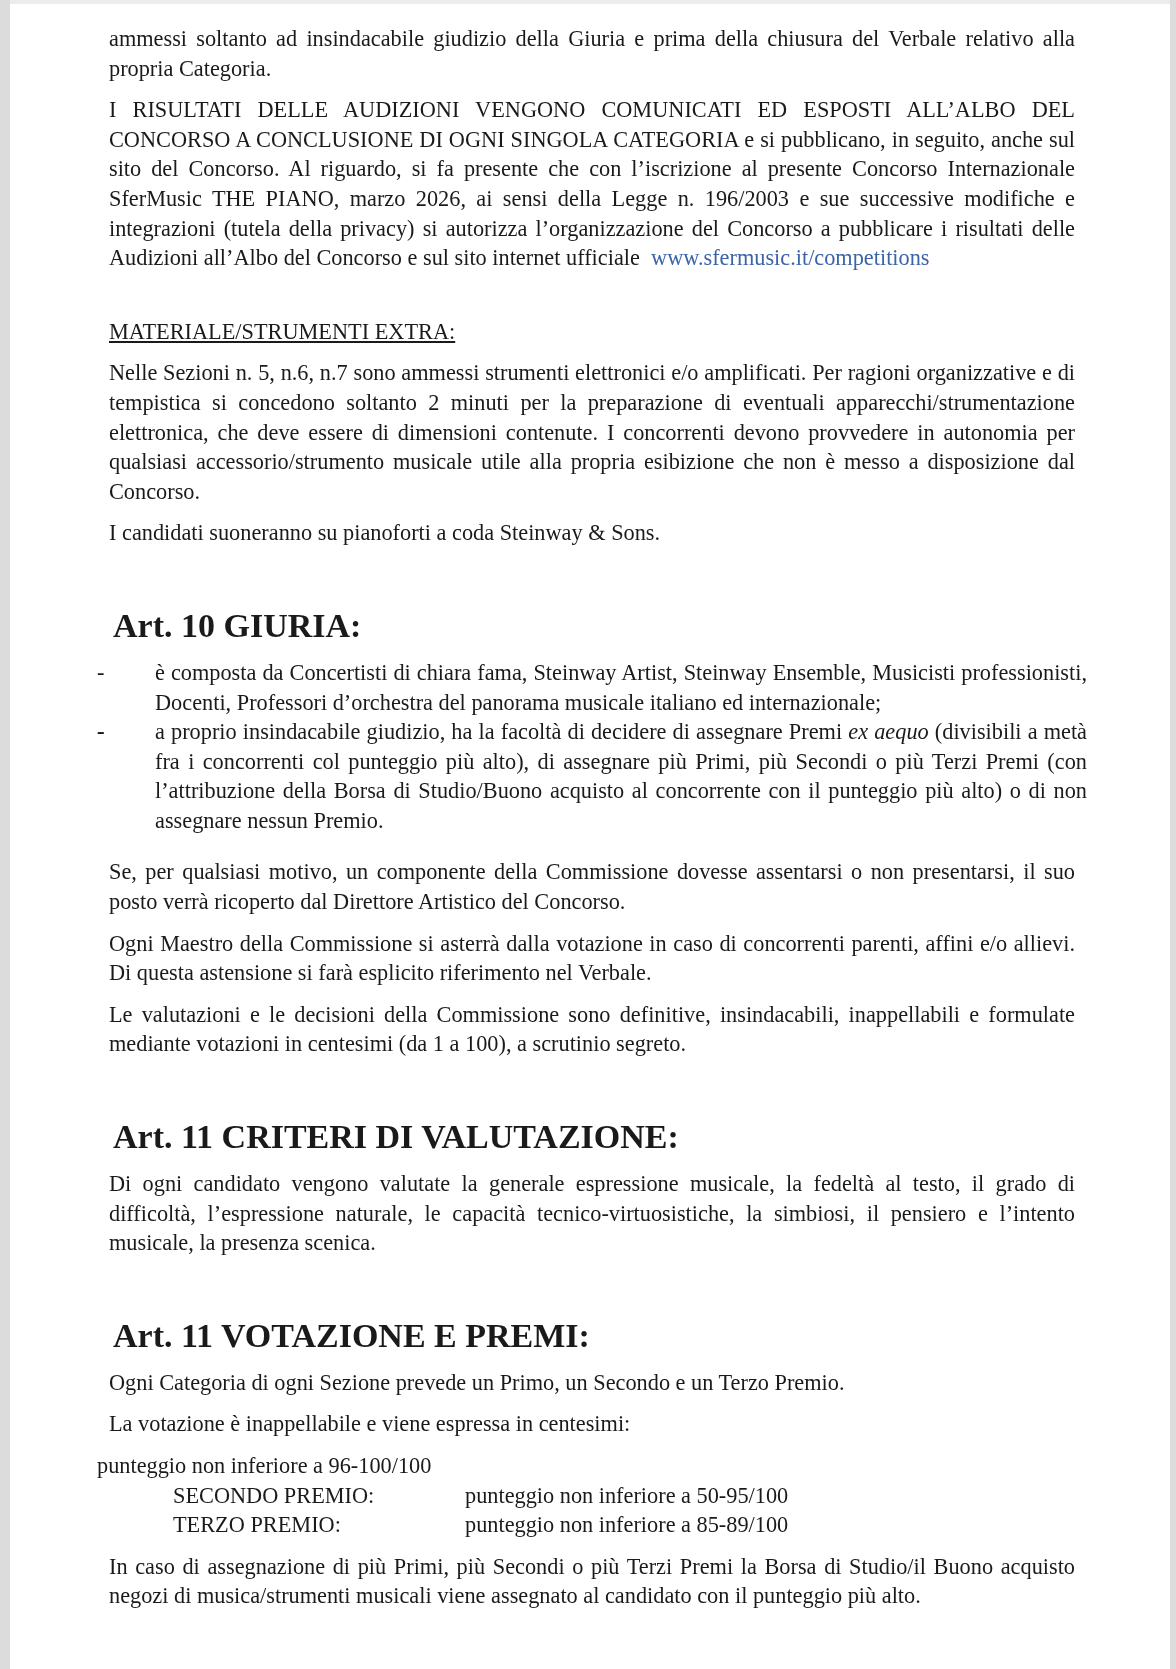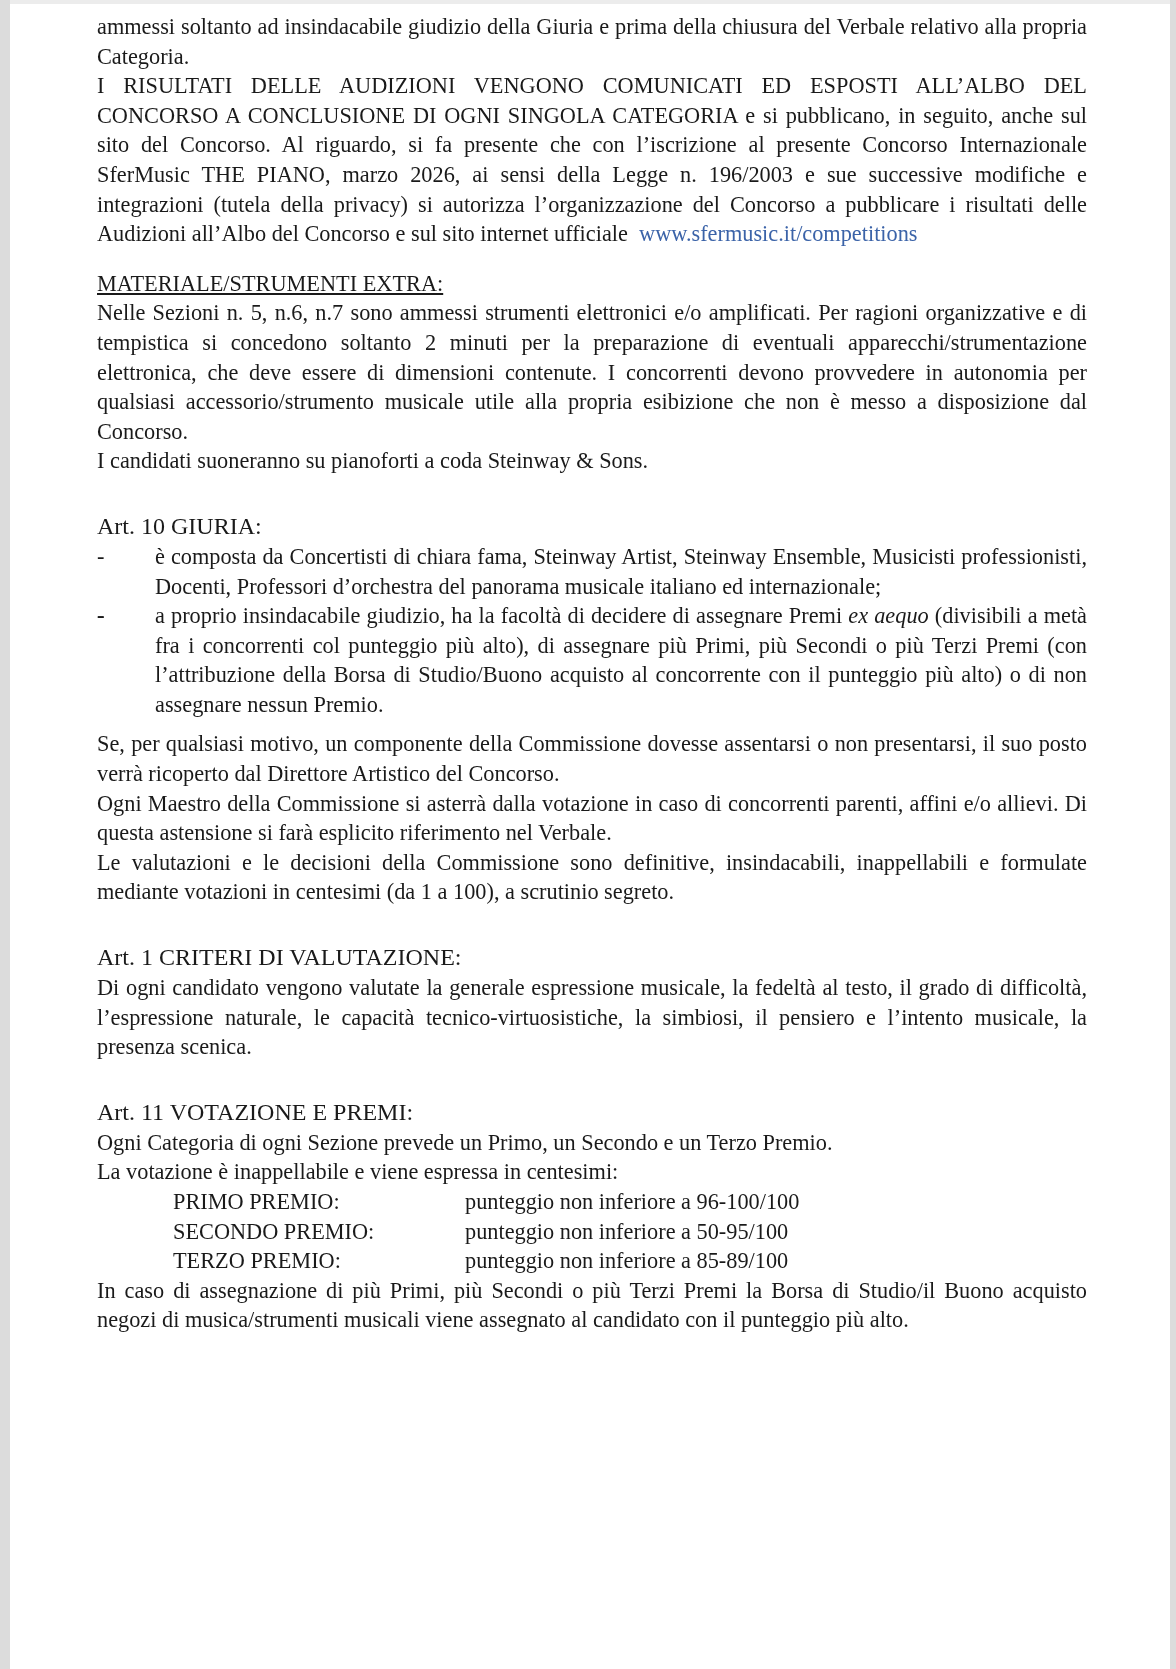--- a/index.html
+++ b/index.html
@@ -10,27 +10,27 @@
     font-family:"Liberation Serif","DejaVu Serif",serif;
     color:#1a1a1a;
   }
   .edge-left { position:absolute; left:0; top:0; width:10px; height:1669px; background:#dcdcdc; }
   .edge-right { position:absolute; right:0; top:0; width:6px; height:1669px; background:#dcdcdc; }
   .edge-top { position:absolute; left:0; top:0; width:1176px; height:4px; background:#ececec; }
   .page {
     position:absolute; left:97px; top:12px; width:990px;
     font-size:22.3px; line-height:29.6px;
   }
-  p { margin:0; text-align:justify; }
+  p { margin:12px; text-align:justify; }
   .link { color:#3b63a8; text-decoration:none; }
   .sp { height:20px; }
   .sp-lg { height:34px; }
   .underline { text-decoration:underline; }
   h2 {
-    margin:0; font-size:24px; font-weight:normal; line-height:32px;
+    margin:16px; font-size:34px; font-weight:bold; line-height:32px;
   }
   .list { margin:0; padding:0; list-style:none; }
   .list li { position:relative; padding-left:58px; text-align:justify; }
   .list li .dash { position:absolute; left:0; top:0; }
   .prizes { margin:0; }
   .prize-row { display:flex; }
   .prize-row .pl { width:292px; padding-left:76px; }
   .prize-row .pv { }
   em { font-style:italic; }
 </style>
@@ -62,31 +62,30 @@
   </ul>
 
   <div style="height:10px"></div>
 
   <p>Se, per qualsiasi motivo, un componente della Commissione dovesse assentarsi o non presentarsi, il suo posto verrà ricoperto dal Direttore Artistico del Concorso.</p>
   <p>Ogni Maestro della Commissione si asterrà dalla votazione in caso di concorrenti parenti, affini e/o allievi. Di questa astensione si farà esplicito riferimento nel Verbale.</p>
   <p>Le valutazioni e le decisioni della Commissione sono definitive, insindacabili, inappellabili e formulate mediante votazioni in centesimi (da 1 a 100), a scrutinio segreto.</p>
 
   <div class="sp-lg"></div>
 
-  <h2>Art. 1 CRITERI DI VALUTAZIONE:</h2>
+  <h2>Art. 11 CRITERI DI VALUTAZIONE:</h2>
   <p>Di ogni candidato vengono valutate la generale espressione musicale, la fedeltà al testo, il grado di difficoltà, l’espressione naturale, le capacità tecnico-virtuosistiche, la simbiosi, il pensiero e l’intento musicale, la presenza scenica.</p>
 
   <div class="sp-lg"></div>
 
   <h2>Art. 11 VOTAZIONE E PREMI:</h2>
   <p>Ogni Categoria di ogni Sezione prevede un Primo, un Secondo e un Terzo Premio.</p>
   <p>La votazione è inappellabile e viene espressa in centesimi:</p>
   <div class="prizes">
     <div class="prize-row">
-      <span class="pl">PRIMO PREMIO:</span>
       <span class="pv">punteggio non inferiore a 96-100/100</span>
     </div>
     <div class="prize-row">
       <span class="pl">SECONDO PREMIO:</span>
       <span class="pv">punteggio non inferiore a 50-95/100</span>
     </div>
     <div class="prize-row">
       <span class="pl">TERZO PREMIO:</span>
       <span class="pv">punteggio non inferiore a 85-89/100</span>
     </div>

